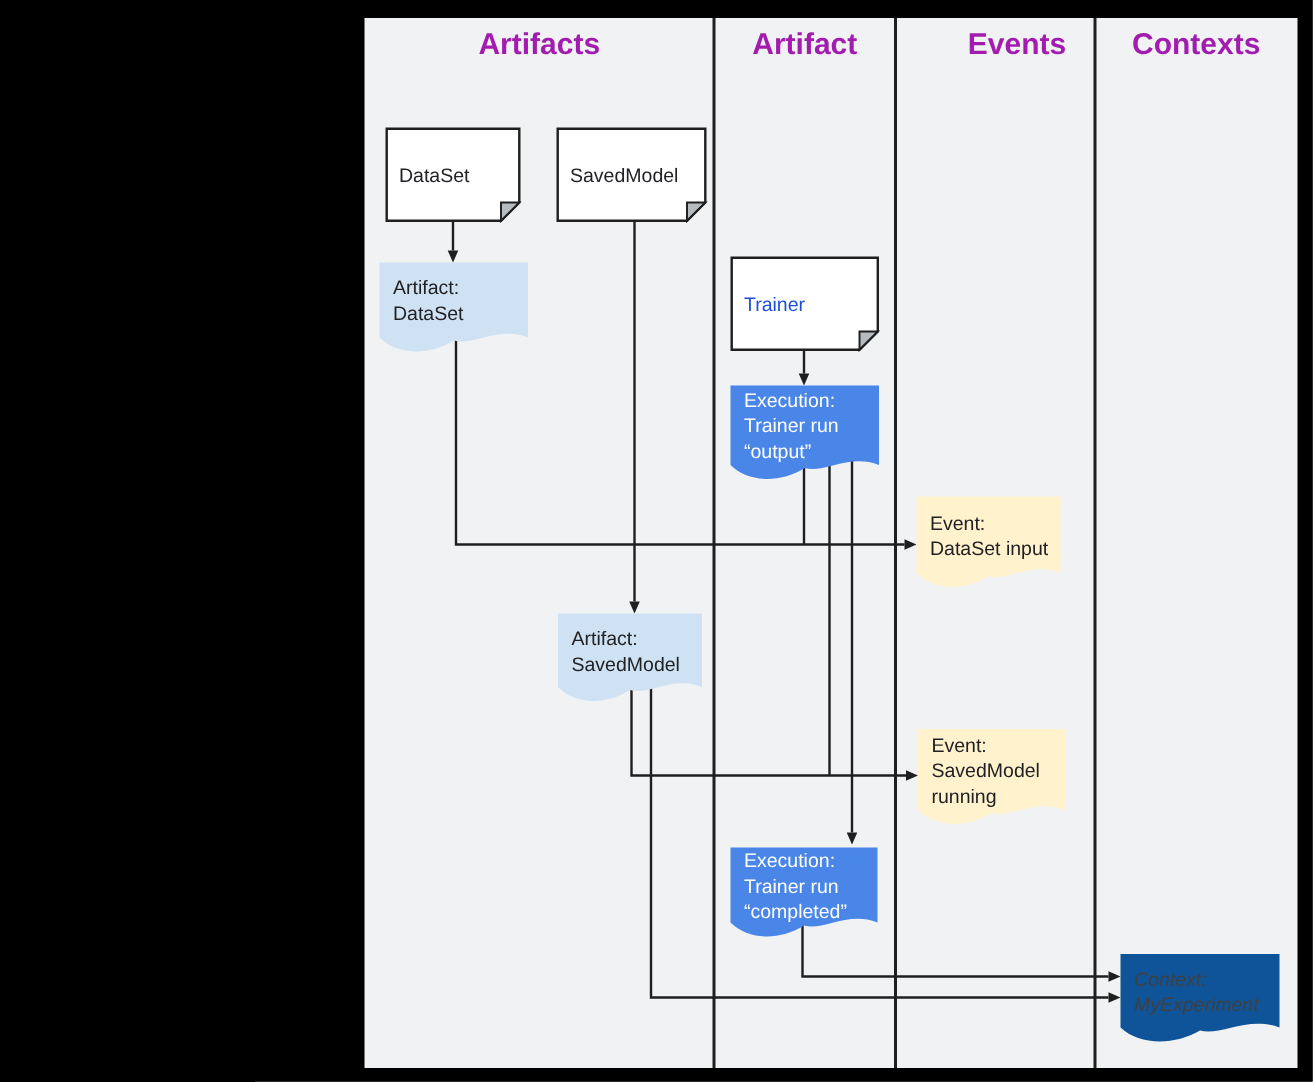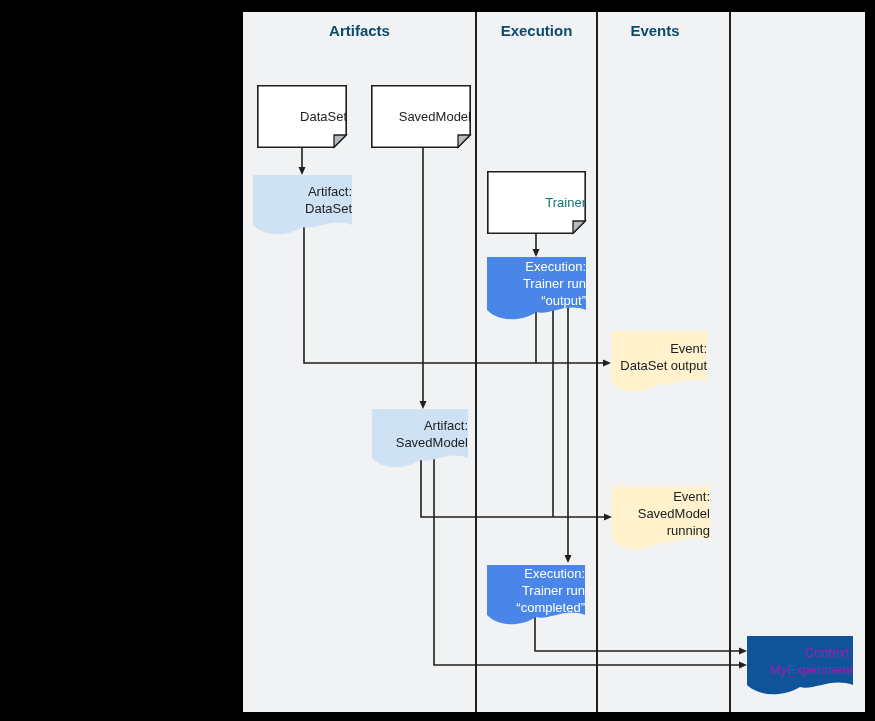--- a/index.html
+++ b/index.html
@@ -2,24 +2,24 @@
 <html><head>
 <meta charset="utf-8">
 <style>
   html,body{margin:0;padding:0;background:#000;}
   .page{position:relative;width:875px;height:721px;background:#000;overflow:hidden;
         font-family:"Liberation Sans",sans-serif;}
   .stage{position:absolute;left:243px;top:12px;width:622px;height:700px;background:#f1f2f3;}
   .divider{position:absolute;top:0;height:700px;width:2px;background:#1f1f1f;}
   .d1{left:232px}.d2{left:353px}.d3{left:486px}
   .col-header{position:absolute;top:6px;height:24px;display:flex;align-items:center;
-              justify-content:center;font-weight:bold;font-size:15px;color:#0c4a6e;}
-  .h1{left:0;width:233px}.h2{left:233px;width:121px}.h3{left:333px;width:158px}.h4{left:487px;width:135px}
+              justify-content:center;font-weight:bold;font-size:20px;color:#a21caf;}
+  .h1{left:0;width:233px}.h2{left:233px;width:121px}.h3{left:356px;width:158px}.h4{left:487px;width:135px}
   #edges-svg{position:absolute;left:0;top:0;}
-  #nodes-layer{position:absolute;left:0;top:0;width:622px;height:700px;text-align:right;}
+  #nodes-layer{position:absolute;left:0;top:0;width:622px;height:700px;}
   .node{position:absolute;}
   .node svg{position:absolute;left:0;top:0;overflow:visible;}
   .nlabel{position:absolute;left:0;top:0;width:100%;display:flex;flex-direction:column;
           justify-content:center;box-sizing:border-box;padding-left:9px;font-size:13px;
           line-height:17px;}
   .nlabel div{white-space:nowrap;}
 </style>
 </head>
 <body>
 
@@ -62,21 +62,21 @@
           </svg>
           <div class="nlabel" style="color: rgb(32, 33, 36); height: 63px;">
             <div>SavedModel</div>
           </div>
         </div>
         <div class="node" style="left: 244px; top: 159px; width: 99px; height: 63px;">
           <svg width="99" height="67">
             <path d="M0.8 0.8 H98.2 V50 L86 62.2 H0.8 Z" fill="#ffffff" stroke="#1f1f1f" stroke-width="1.6"></path>
             <path d="M86 62.2 L86 50 L98.2 50 Z" fill="#b6bbbf" stroke="#1f1f1f" stroke-width="1.3"></path>
           </svg>
-          <div class="nlabel" style="color: #0f766e; height: 63px;">
+          <div class="nlabel" style="color: #1d4ed8; height: 63px;">
             <div>Trainer</div>
           </div>
         </div>
         <div class="node" style="left: 10px; top: 163px; width: 99px; height: 60px;">
           <svg width="99" height="64">
             <path d="M0 0 H99 V50 C 79.2 42, 61.4 56, 49.5 52 C 33.7 62, 11.9 62, 0 50 Z" fill="#cfe2f3"></path>
           </svg>
           <div class="nlabel" style="color: rgb(32, 33, 36); height: 50px;">
             <div>Artifact:</div>
             <div>DataSet</div>
@@ -91,21 +91,21 @@
             <div>Trainer run</div>
             <div>“output”</div>
           </div>
         </div>
         <div class="node" style="left: 368px; top: 319px; width: 96px; height: 61px;">
           <svg width="96" height="65">
             <path d="M0 0 H96 V51 C 76.8 43, 59.5 57, 48.0 53 C 32.6 63, 11.5 63, 0 51 Z" fill="#fff2cc"></path>
           </svg>
           <div class="nlabel" style="color: rgb(32, 33, 36); height: 51px;">
             <div>Event:</div>
-            <div>DataSet output</div>
+            <div>DataSet input</div>
           </div>
         </div>
         <div class="node" style="left: 129px; top: 397px; width: 96px; height: 59px;">
           <svg width="96" height="63">
             <path d="M0 0 H96 V49 C 76.8 41, 59.5 55, 48.0 51 C 32.6 61, 11.5 61, 0 49 Z" fill="#cfe2f3"></path>
           </svg>
           <div class="nlabel" style="color: rgb(32, 33, 36); height: 49px;">
             <div>Artifact:</div>
             <div>SavedModel</div>
           </div>
@@ -127,26 +127,27 @@
           <div class="nlabel" style="color: rgb(255, 255, 255); height: 50px;">
             <div>Execution:</div>
             <div>Trainer run</div>
             <div>“completed”</div>
           </div>
         </div>
         <div class="node" style="left: 504px; top: 624px; width: 106px; height: 59px;">
           <svg width="106" height="63">
             <path d="M0 0 H106 V49 C 84.8 41, 65.7 55, 53.0 51 C 36.0 61, 12.7 61, 0 49 Z" fill="#0f5499"></path>
           </svg>
-          <div class="nlabel" style="color: #a21caf; height: 49px;">
+          <div class="nlabel" style="color: #404040; height: 49px; font-style: italic;">
             <div>Context:</div>
             <div>MyExperiment</div>
           </div>
         </div>
       </div>
     <div class="divider d1"></div>
     <div class="divider d2"></div>
     <div class="divider d3"></div>
     <div class="col-header h1">Artifacts</div>
-    <div class="col-header h2">Execution</div>
+    <div class="col-header h2">Artifact</div>
     <div class="col-header h3">Events</div>
+    <div class="col-header h4">Contexts</div>
   </div>
 </div>
 
 </body></html>

